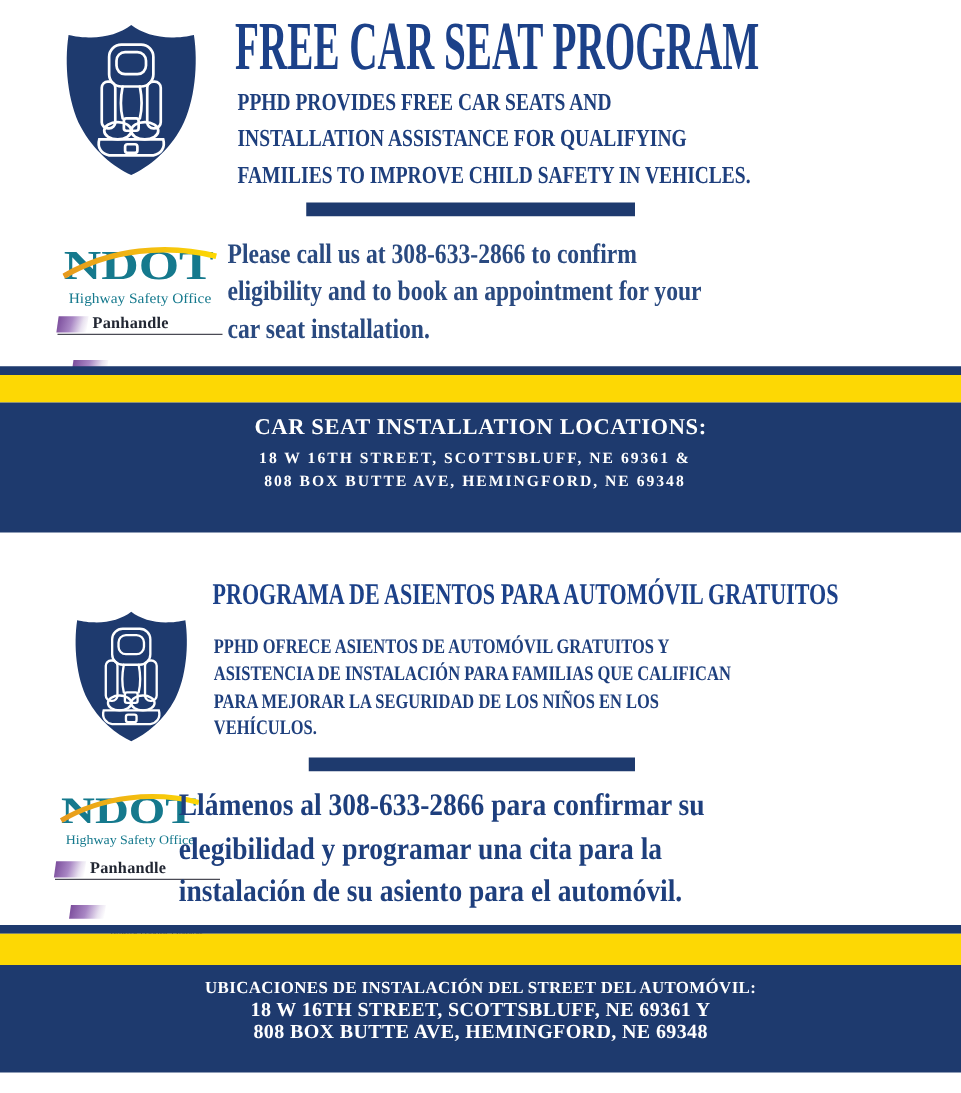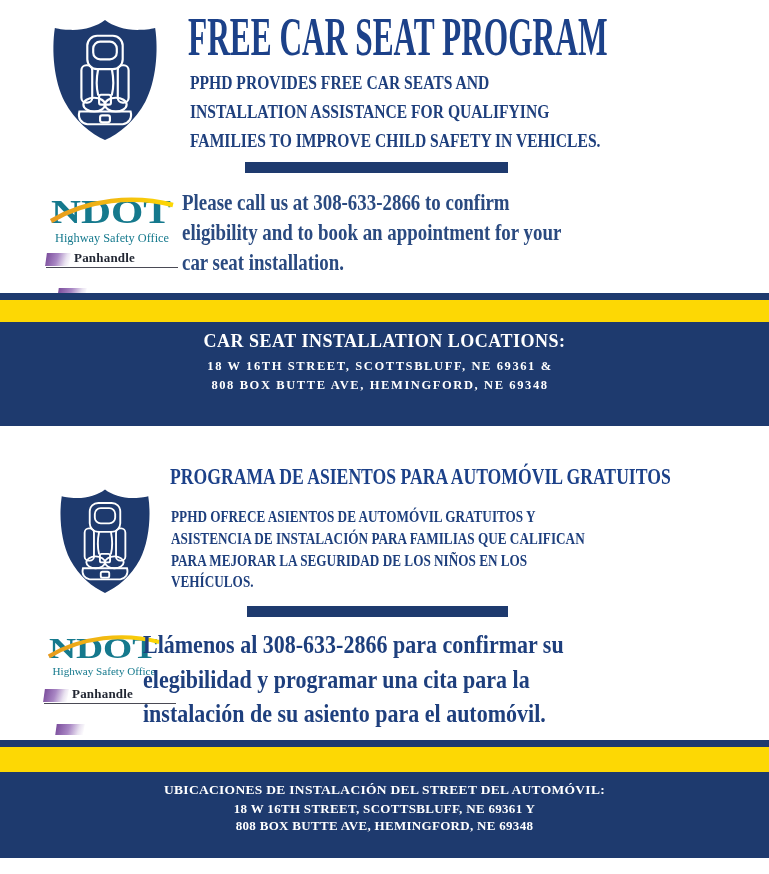--- a/index.html
+++ b/index.html
@@ -39,21 +39,21 @@
     font-size:18px;font-weight:bold;letter-spacing:0.5px;}
   .b1-addr{left:0;top:357px;width:728px;text-align:center;color:#fff;
     font-size:12.5px;font-weight:bold;letter-spacing:1.6px;line-height:18.5px;margin-left:16px;}
 
   .b2-line{top:740px;height:7px;}
   .b2-yellow{top:747px;height:25px;}
   .b2-navy{top:772px;height:86px;}
   .b2-heading{left:0;top:782px;width:769px;text-align:center;color:#fff;
     font-size:13.5px;font-weight:bold;letter-spacing:0.3px;}
   .b2-addr{left:0;top:800px;width:769px;text-align:center;color:#fff;
-    font-size:13px;font-weight:bold;letter-spacing:0.3px;line-height:17px;}
+    font-size:16px;font-weight:bold;letter-spacing:0.3px;line-height:17px;}
 
   
   .shield1{left:46px;top:12px;width:118px;height:138px;}
   .shield2{left:48px;top:486px;width:114px;height:112px;}
   .ndot1{left:50px;top:192px;width:124px;height:56px;}
   .ndot2{left:48px;top:630px;width:112px;height:51px;}
 
   .ph{width:132px;}
   .ph1{left:46px;top:250px;}
   .ph2{left:44px;top:686px;}

